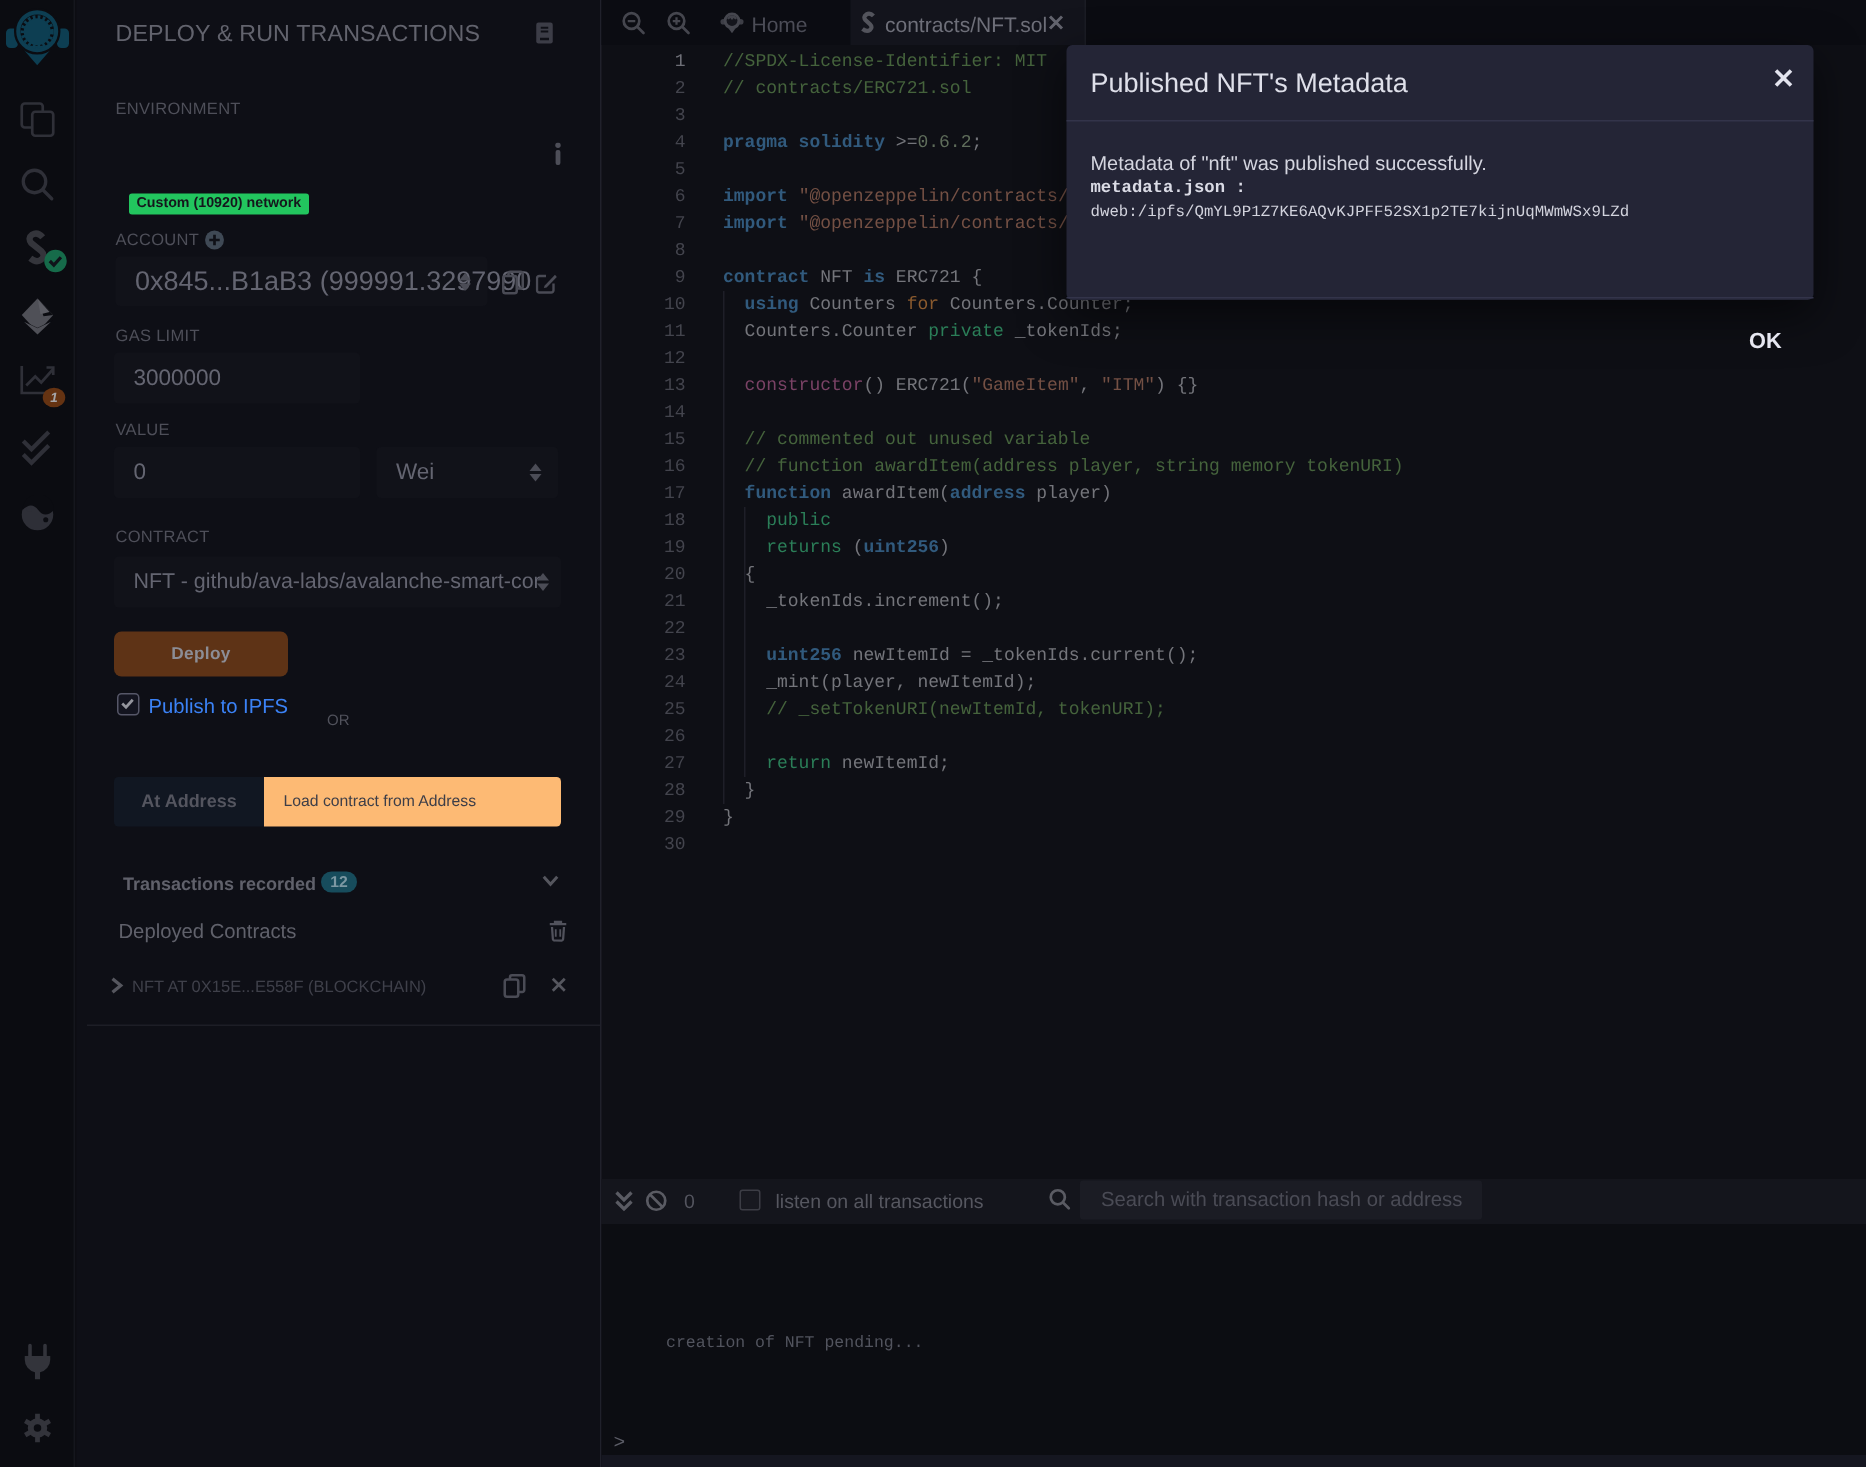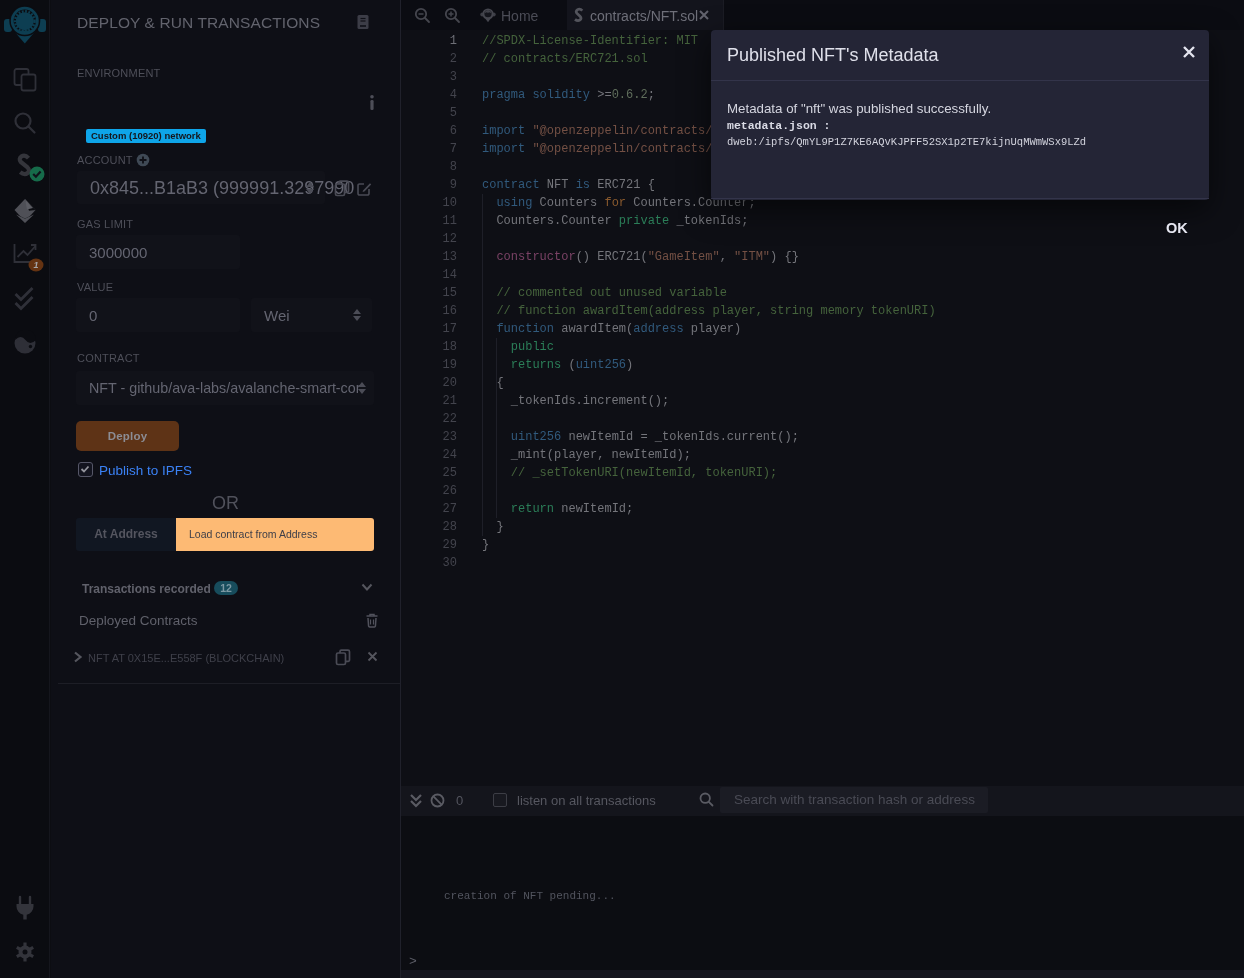--- a/index.html
+++ b/index.html
@@ -21,21 +21,21 @@
   .carets div { width:0; height:0; border-left:4px solid transparent; border-right:4px solid transparent; }
   .carets .up { border-bottom:5px solid #4b4c56; margin-bottom:2px; }
   .carets .dn { border-top:5px solid #4b4c56; }
 </style>
 <style>
   #editor { font-family:"Liberation Mono", monospace; font-size:12px; }
   .cl { position:absolute; left:0; height:18px; line-height:18px; white-space:pre; }
   .ln { position:absolute; left:0; width:56px; text-align:right; color:#43444d; }
   .lna { color:#6e6f77; }
   .code { position:absolute; left:81px; }
-  .c { color:#45633c; } .k { color:#315a7d; } .s { color:#745044; }
+  .c { color:#45633c; } .k { color:#315a7d;font-weight:bold; } .s { color:#745044; }
   .o { color:#8a5a2e; } .p { color:#74757b; } .g { color:#2b7e58; }
   .m { color:#7a4265; } .n { color:#5f6d5b; }
 </style>
 </head>
 
 <body>
 <div id="stage">
 
 <div id="sidebar">
 
@@ -118,21 +118,21 @@
     <line x1="5" y1="4.5" x2="10" y2="4.5" stroke="#0f1017" stroke-width="1.2"></line>
     <line x1="5" y1="7" x2="10" y2="7" stroke="#0f1017" stroke-width="1.2"></line>
     <line x1="4.5" y1="12" x2="10.5" y2="12" stroke="#0f1017" stroke-width="1.6"></line>
   </svg>
 
   <div class="label" style="left:26px; top:67px;">ENVIRONMENT</div>
   <svg class="abs" style="left:317px; top:95px;" width="8" height="15" viewBox="0 0 8 15">
     <circle cx="4" cy="1.8" r="1.8" fill="#4d4e58"></circle>
     <rect x="2.4" y="5" width="3.2" height="10" rx="1.3" fill="#4d4e58"></rect>
   </svg>
-  <div class="abs" style="left:35px; top:129px; height:14px; background:#0ea5e9; border-radius:2px; padding:0 5px; font-size:9.5px; font-weight:700; color:#15161c; line-height:14px;">Custom (10920) network</div>
+  <div class="abs" style="left:35px; top:129px; height:14px; background:#22c55e; border-radius:2px; padding:0 5px; font-size:9.5px; font-weight:700; color:#15161c; line-height:14px;">Custom (10920) network</div>
 
   <div class="label" style="left:26px; top:154px;">ACCOUNT</div>
   <svg class="abs" style="left:85px; top:153px;" width="14" height="14" viewBox="0 0 14 14">
     <circle cx="7" cy="7" r="6.3" fill="#3f4955"></circle>
     <path d="M7 3.5 v7 M3.5 7 h7" stroke="#0f1017" stroke-width="1.8"></path>
   </svg>
   <div class="ctl" style="left:26px; top:171px; width:248px; height:33px;">
     <div class="txt" style="font-size:18px;">0x845...B1aB3 (999991.3297990</div>
     <div class="carets">
           <div class="up"></div>
@@ -167,30 +167,30 @@
 
   <div class="label" style="left:26px; top:352px;">CONTRACT</div>
   <div class="ctl" style="left:25px; top:371px; width:298px; height:34px;">
     <div class="txt" style="right:8px; font-size:14.3px;">NFT - github/ava-labs/avalanche-smart-cor</div>
     <div class="carets" style="right:6px;">
           <div class="up"></div>
           <div class="dn"></div>
         </div>
   </div>
 
-  <div class="abs" style="left:25px; top:421px; width:103px; height:30px; background:#5e3316; border-radius:5px; text-align:center; line-height:31px; font-size:11.5px; font-weight:700; color:#8c8d95; letter-spacing:0.2px;">Deploy</div>
+  <div class="abs" style="left:25px; top:421px; width:116px; height:30px; background:#5e3316; border-radius:5px; text-align:center; line-height:31px; font-size:11.5px; font-weight:700; color:#8c8d95; letter-spacing:0.2px;">Deploy</div>
 
   <div class="abs" style="left:27px; top:462px; width:15px; height:15px; background:#13141f; border:1.6px solid #565768; border-radius:3px;">
     <svg width="12" height="12" viewBox="0 0 12 12" style="position:absolute;left:0;top:0;">
           <path d="M2.5 6 l2.5 2.5 l4.5-5" stroke="#94959d" stroke-width="1.8" fill="none"></path>
         </svg>
   </div>
   <div class="abs" style="left:48px; top:463px; font-size:13.5px; color:#3b82f6;">Publish to IPFS</div>
 
-  <div class="abs" style="left:0; top:493px; width:349px; text-align:center; font-size:18px; color:#50515b;">OR</div>
+  <div class="abs" style="left:0; top:475px; width:349px; text-align:center; font-size:10px; color:#50515b;">OR</div>
 
   <div class="abs" style="left:25px; top:518px; width:100px; height:33px; background:#111722; border-radius:3px 0 0 3px; text-align:center; line-height:33px; font-size:12px; font-weight:700; color:#54555f;">At Address</div>
   <div class="abs" style="left:125px; top:518px; width:198px; height:33px; background:#fdba74; border-radius:0 3px 3px 0; line-height:33px; font-size:10.5px; color:#3d3e48; padding-left:13px;">Load contract from Address</div>
 
   <div class="abs" style="left:31px; top:582px; font-size:12px; font-weight:700; color:#60616b;">Transactions recorded</div>
   <div class="abs" style="left:163px; top:581px; width:24px; height:14px; background:#174c5c; border-radius:7px; font-size:10.5px; font-weight:700; color:#7c98a3; text-align:center; line-height:14px;">12</div>
   <svg class="abs" style="left:310px; top:583px;" width="12" height="9" viewBox="0 0 12 9">
         <path d="M1.5 1.5 L6 6.5 L10.5 1.5" stroke="#55565e" stroke-width="2" fill="none"></path>
       </svg>
 

